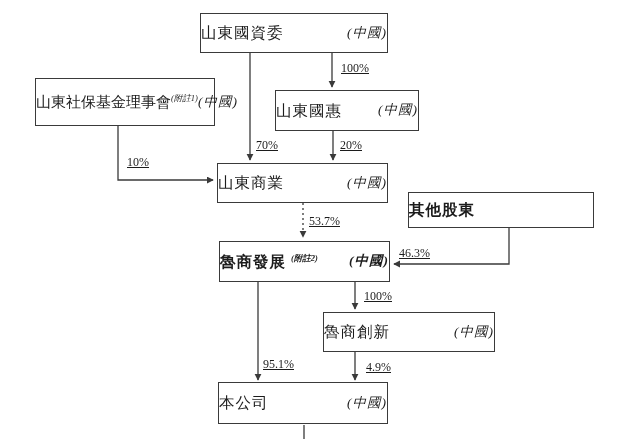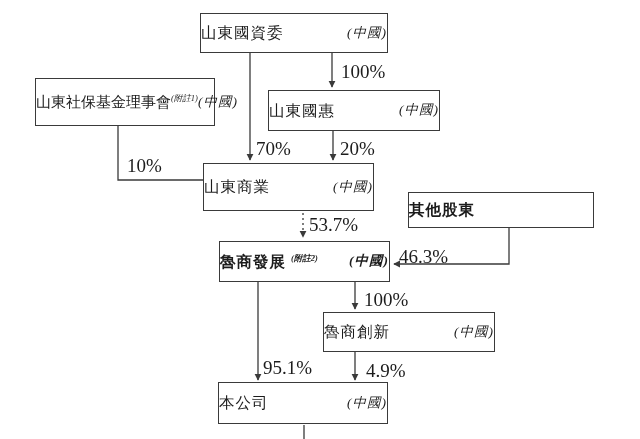--- a/index.html
+++ b/index.html
@@ -48,22 +48,23 @@
     line-height: 0;
   }
   .node-region {
     font-size: 13.5px;
     font-style: italic;
     letter-spacing: 1px;
     white-space: nowrap;
   }
   .edge-label {
     position: absolute;
-    font-size: 19px;
+    font-size: 12px;
     white-space: nowrap;
+    text-decoration: underline;
   }
 </style>
 </head>
 <body>
 
 <div id="stage">
 
   <svg id="edges" viewBox="0 0 640 439">
     <defs>
       <marker id="arr" markerWidth="9" markerHeight="9" refX="6.2" refY="3.5" orient="auto" markerUnits="userSpaceOnUse">
@@ -95,26 +96,26 @@
   <div class="node" style="left:200px; top:13px; width:188px; height:40px;">
     <div class="node-name"><span>山東國資委</span></div>
     <div class="node-region">(中國)</div>
   </div>
 
   <div class="node" style="left:35px; top:78px; width:180px; height:48px;">
     <div class="node-name" style="font-size:15px; letter-spacing:0;"><span>山東社保基金理事會</span><sup>(附註1)</sup></div>
     <div class="node-region">(中國)</div>
   </div>
 
-  <div class="node" style="left:268px; top:90px; width:172px; height:41px;">
+  <div class="node" style="left:275px; top:90px; width:144px; height:41px;">
     <div class="node-name"><span>山東國惠</span></div>
     <div class="node-region">(中國)</div>
   </div>
 
-  <div class="node" style="left:203px; top:163px; width:171px; height:48px;gap:20px;">
+  <div class="node" style="left:217px; top:163px; width:171px; height:40px;gap:20px;">
     <div class="node-name"><span>山東商業</span></div>
     <div class="node-region">(中國)</div>
   </div>
 
   <div class="node" style="left:408px; top:192px; width:186px; height:36px;font-weight:bold;">
     <div class="node-name"><span>其他股東</span></div>
   </div>
 
   <div class="node" style="left:219px; top:241px; width:171px; height:41px;font-weight:bold;">
     <div class="node-name"><span>魯商發展</span> <sup>(附註2)</sup></div>

